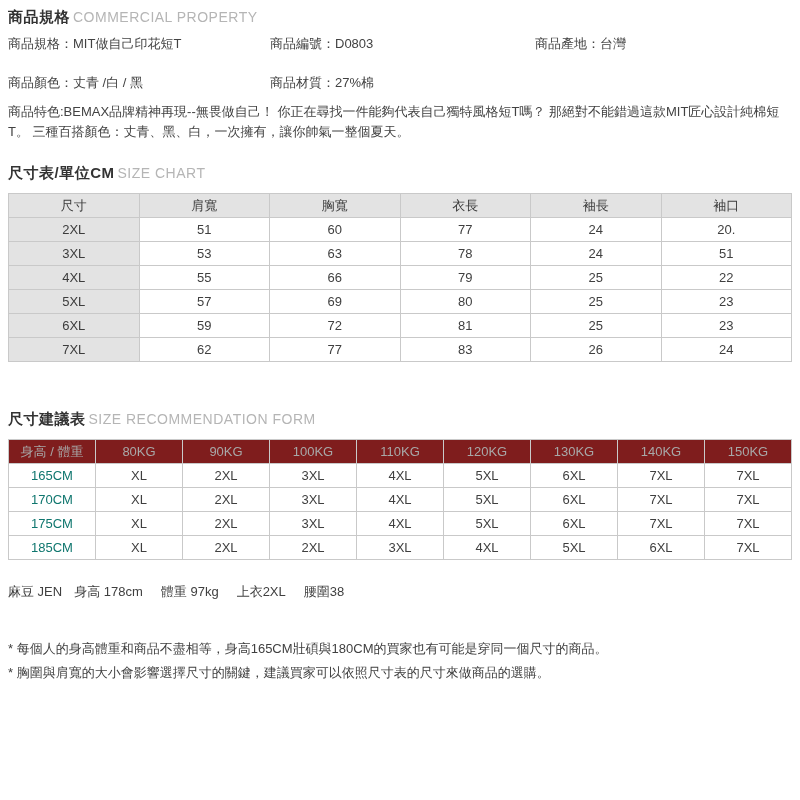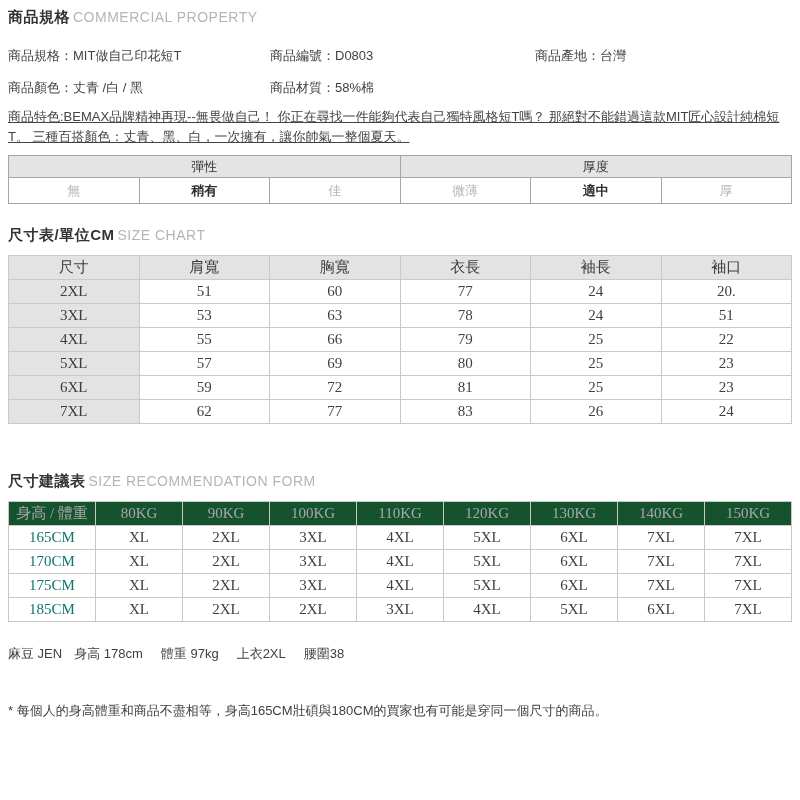--- a/index.html
+++ b/index.html
@@ -10,52 +10,52 @@
   }
   .page{padding:8px 8px 0 8px;}
 
   
   .sec-title{margin:0;font-size:15px;font-weight:bold;color:#333;letter-spacing:.5px;}
   .sec-title .en{font-weight:normal;color:#b5b5b5;margin-left:3px;font-size:14px;letter-spacing:.5px;}
 
   
   .info-grid{
     display:grid;grid-template-columns:262px 265px 1fr;
-    margin-top:20px;row-gap:14px;color:#424242;
+    margin-top:8px;row-gap:21px;color:#424242;
   }
   .info-grid .cell{white-space:nowrap;}
 
   
-  .feature{margin:10px 0 8px 0;line-height:20px;color:#424242;text-decoration:underline;}
+  .feature{margin:10px 0 8px 0;line-height:20px;color:#424242;}
 
   
   table{border-collapse:collapse;width:100%;table-layout:fixed;}
   .attr-table td,.attr-table th{
     border:1px solid #a6a6a6;text-align:center;font-size:13px;padding:0;
   }
   .attr-table th{background:#e4e4e4;color:#333;font-weight:normal;height:21px;}
   .attr-table td{height:25px;background:#fff;}
   .attr-table td.muted{color:#b5b5b5;}
   .attr-table td.active{color:#2f2f2f;font-weight:bold;}
 
   .sec-gap1{margin-top:22px;}
   .sec-gap2{margin-top:48px;}
 
   
-  .data-table{margin-top:10px;font-size:15px;font-family:Liberation Serif, serif;}
+  .data-table{margin-top:10px;font-size:13px;}
   .data-table th,.data-table td{
     border:1px solid #c9c9c9;text-align:center;padding:0;height:23px;
     overflow:hidden;white-space:nowrap;
   }
   
   .size-chart th{background:#e3e3e3;color:#3c3c3c;font-weight:normal;}
   .size-chart td{background:#fff;color:#3f3f3f;}
   .size-chart td.rowhead{background:#e3e3e3;color:#3c3c3c;}
   
-  .rec-table th{background:#14532d;color:#a8a8a8;font-weight:normal;}
+  .rec-table th{background:#7f1d1d;color:#a8a8a8;font-weight:normal;}
   .rec-table td{background:#fff;color:#3f3f3f;}
   .rec-table td.rowhead{color:#0f766e;}
 
   
   .models{margin-top:20px;line-height:23px;color:#3f3f3f;}
   .models .line span{margin-right:18px;}
   .models .line span.m-name{margin-right:12px;}
 
   
   .notes{margin-top:34px;line-height:24px;color:#3f3f3f;}
@@ -66,41 +66,25 @@
 
 <div class="page">
 
   <h2 class="sec-title"><span>商品規格</span><span class="en">COMMERCIAL PROPERTY</span></h2>
 
   <div class="info-grid">
     <div class="cell"><span>商品規格</span><span>：</span><span>MIT做自己印花短T</span></div>
     <div class="cell"><span>商品編號</span><span>：</span><span>D0803</span></div>
     <div class="cell"><span>商品產地</span><span>：</span><span>台灣</span></div>
     <div class="cell"><span>商品顏色</span><span>：</span><span>丈青 /白 / 黑</span></div>
-    <div class="cell"><span>商品材質</span><span>：</span><span>58%棉</span></div>
+    <div class="cell"><span>商品材質</span><span>：</span><span>27%棉</span></div>
   </div>
 
   <p class="feature">商品特色:BEMAX品牌精神再現--無畏做自己！ 你正在尋找一件能夠代表自己獨特風格短T嗎？ 那絕對不能錯過這款MIT匠心設計純棉短T。 三種百搭顏色：丈青、黑、白，一次擁有，讓你帥氣一整個夏天。</p>
 
-  <table class="attr-table">
-    <tbody>
-        <tr>
-      <th colspan="3">彈性</th>
-      <th colspan="3">厚度</th>
-    </tr>
-    <tr>
-      <td class="muted">無</td>
-      <td class="active">稍有</td>
-      <td class="muted">佳</td>
-      <td class="muted">微薄</td>
-      <td class="active">適中</td>
-      <td class="muted">厚</td>
-    </tr>
-  </tbody>
-    </table>
 
   <h2 class="sec-title sec-gap1"><span>尺寸表/單位CM</span><span class="en">SIZE CHART</span></h2>
 
   <table class="data-table size-chart" data-table="size_chart">
       <thead>
         <tr>
           <th>尺寸</th>
           <th>肩寬</th>
           <th>胸寬</th>
           <th>衣長</th>
@@ -225,15 +209,16 @@
     </table>
 
   <div class="models">
     <div class="line">
       <span class="m-name">麻豆 JEN</span><span>身高 178cm</span><span>體重 97kg</span><span>上衣2XL</span><span>腰圍38</span>
     </div>
   </div>
 
   <div class="notes">
     <p>* 每個人的身高體重和商品不盡相等，身高165CM壯碩與180CM的買家也有可能是穿同一個尺寸的商品。</p>
+    <p>* 胸圍與肩寬的大小會影響選擇尺寸的關鍵，建議買家可以依照尺寸表的尺寸來做商品的選購。</p>
   </div>
 
 </div>
 
 </body></html>

